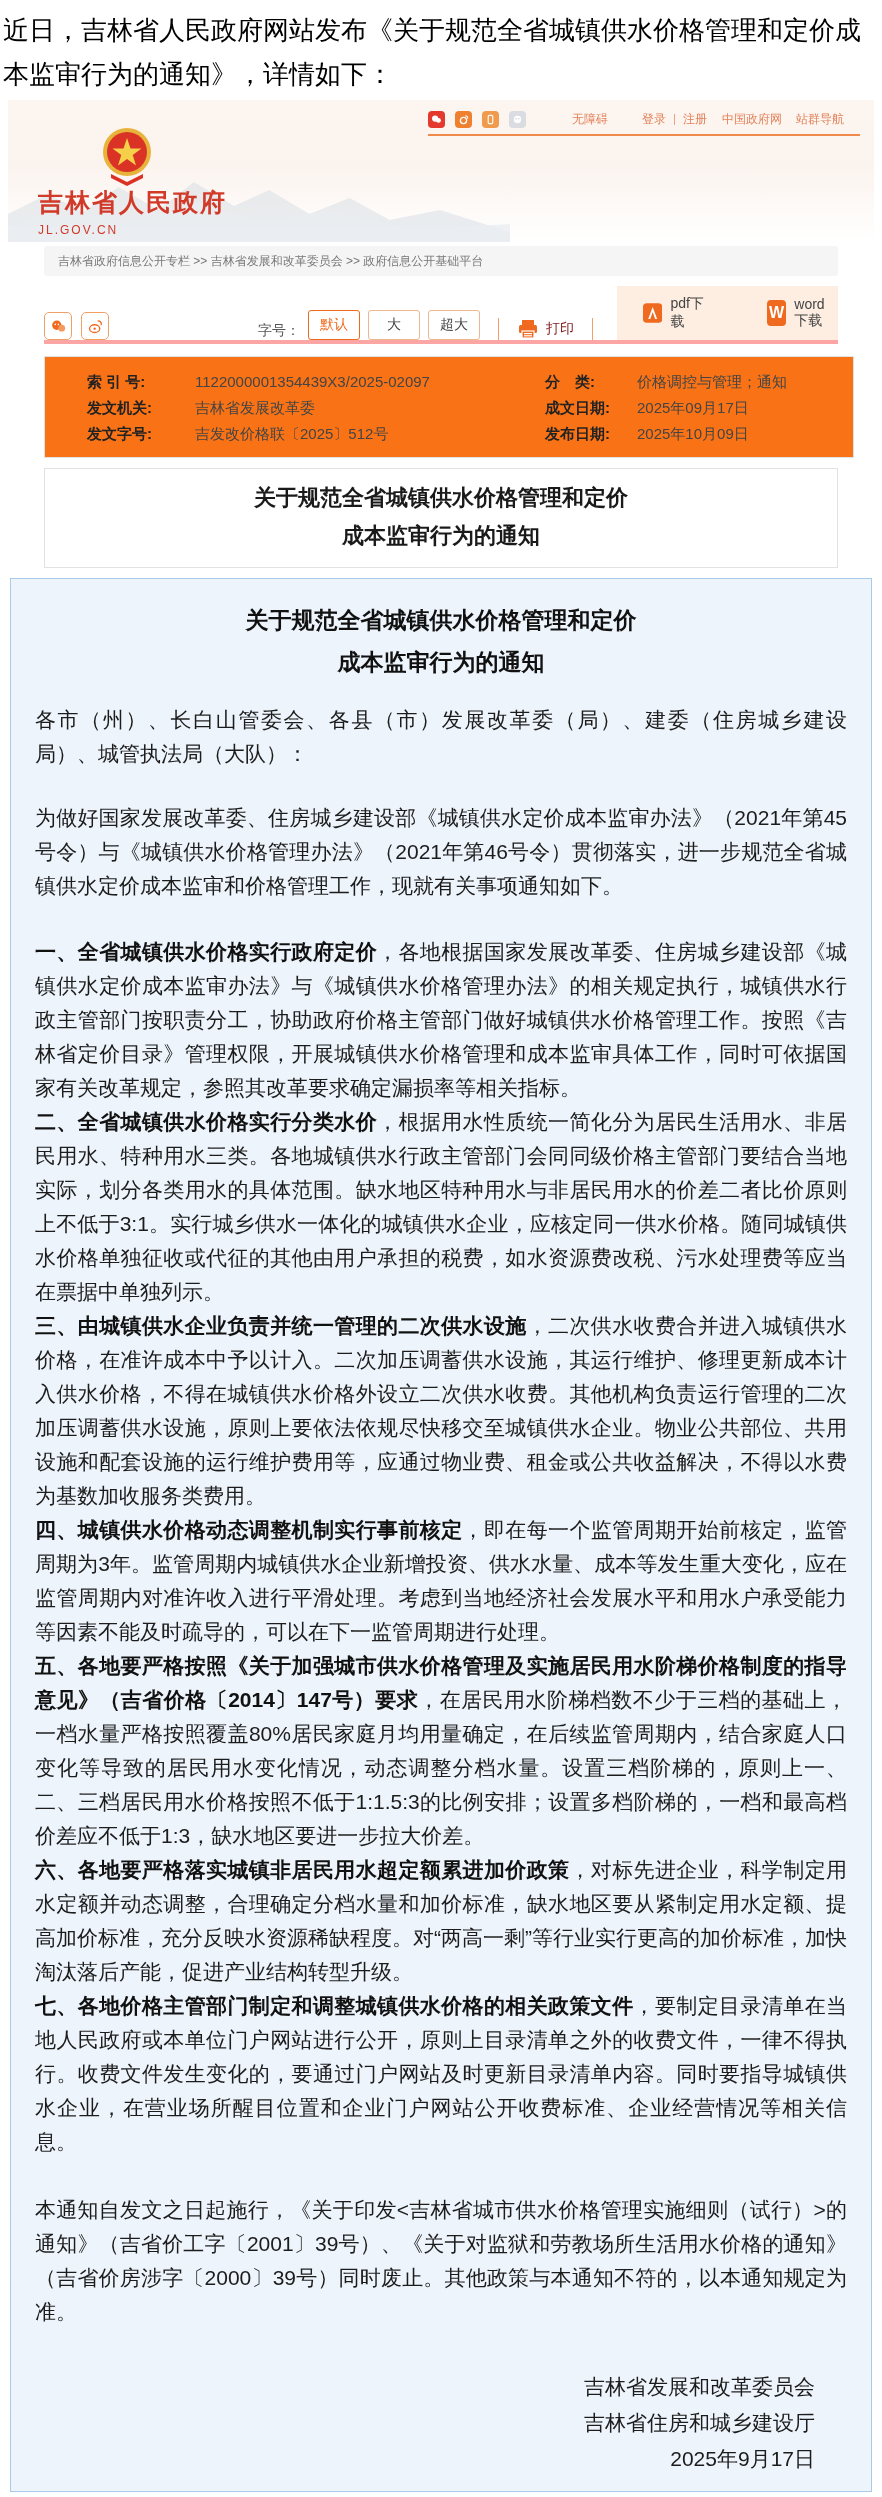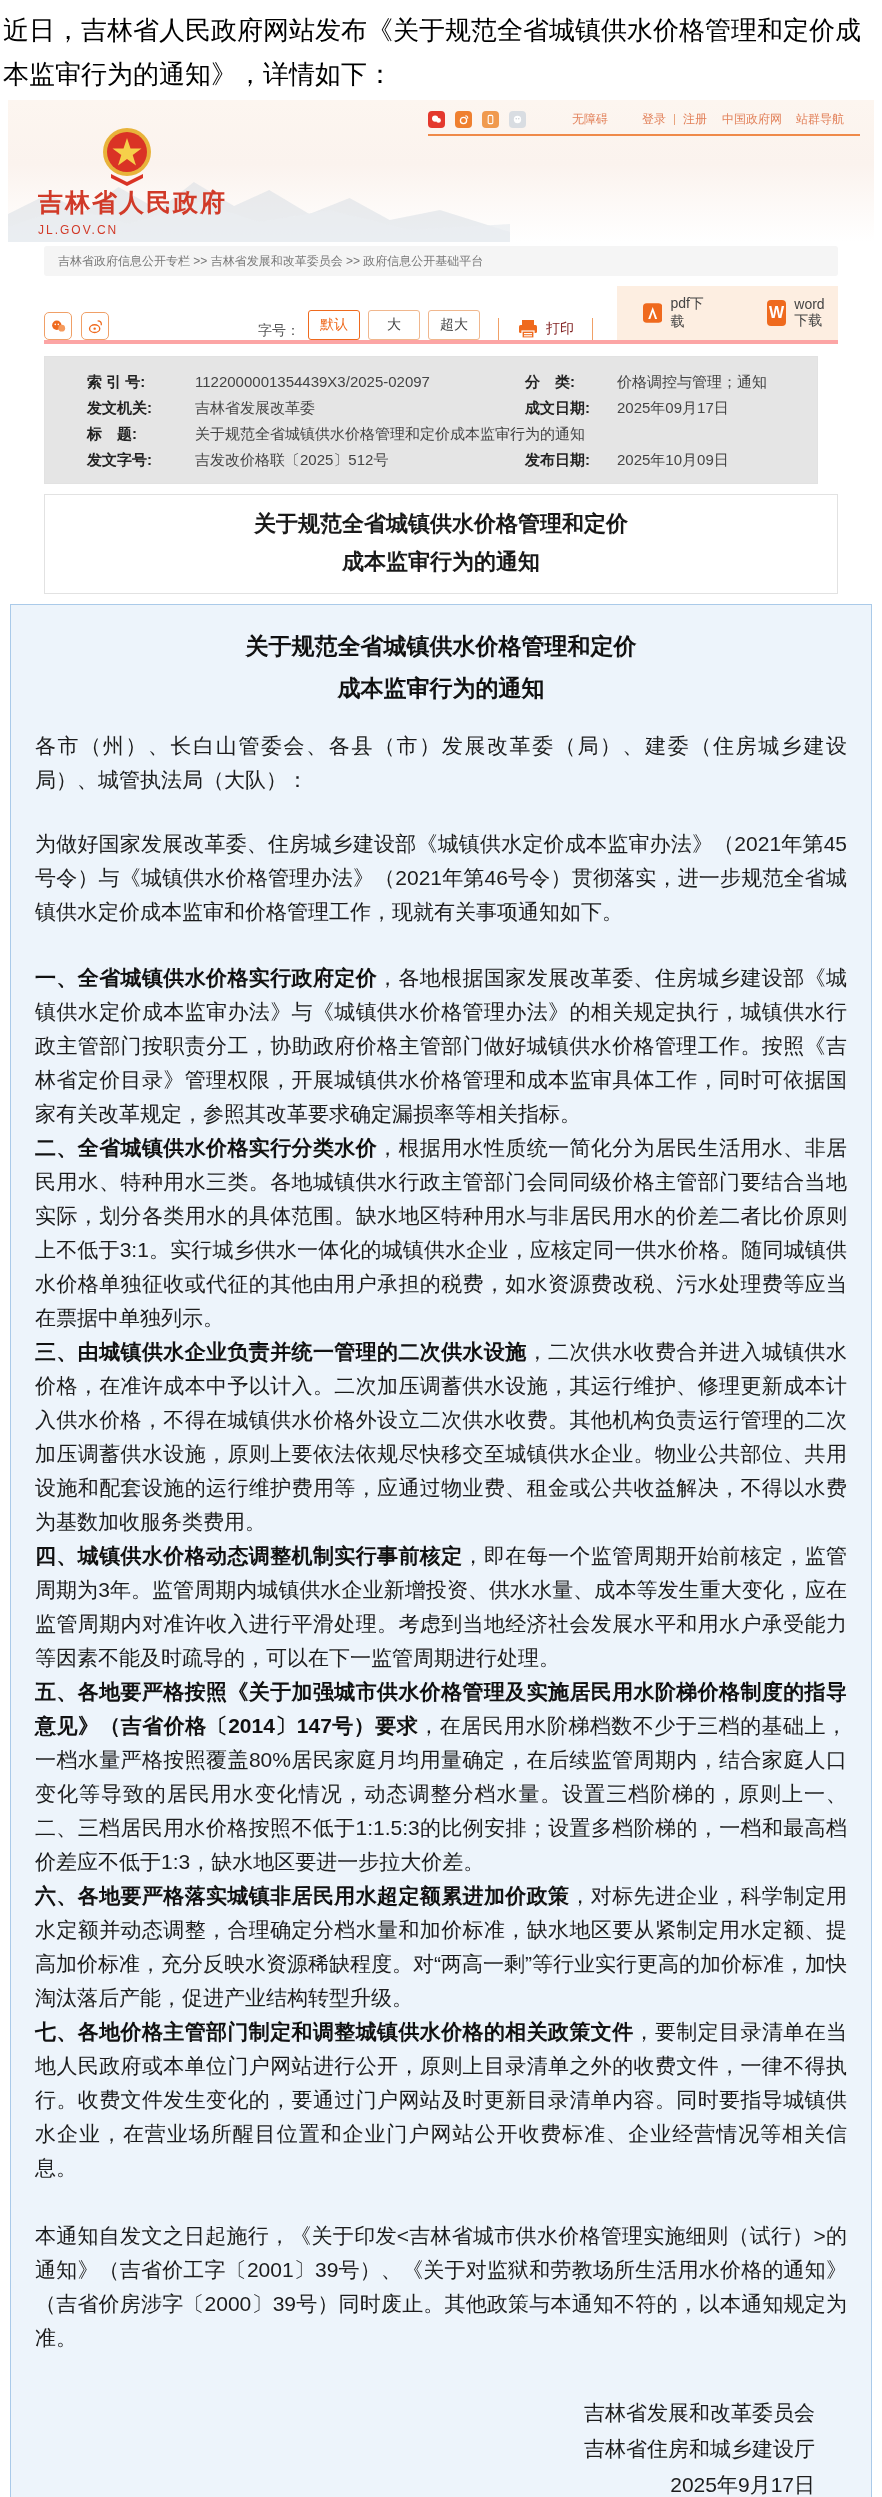--- a/index.html
+++ b/index.html
@@ -74,22 +74,22 @@
   }
   .dl-btn { display:inline-flex; align-items:center; gap:8px; cursor:pointer; color:#444; font-size:14px; }
   .word-badge {
     width:26px; height:26px; background:#ef6a1e; border-radius:4px;
     color:#fff; font-weight:700; font-size:16px;
     display:inline-flex; align-items:center; justify-content:center;
   }
 
   
   .meta-table {
-    margin:12px 56px 0 36px; border:1px solid #e2e2e2; background:#e5e5e5;
-    padding:12px 0 10px 0; font-size:15px;
+    margin:12px 20px 0 36px; border:1px solid #e2e2e2; background:#f97316;
+    padding:12px 16px 10px 0; font-size:15px;
   }
   .meta-row { display:grid; grid-template-columns:108px 1fr 92px 200px; padding:0 0 0 42px; line-height:26px; }
   .m-label { font-weight:700; color:#222; }
   .m-value { color:#444; }
   .m-span { grid-column:2 / 5; color:#444; }
 
   
   .title-box {
     margin:10px 36px 0 36px; border:1px solid #e2e2e2; background:#fff;
     text-align:center; padding:10px 0 12px 0;
@@ -238,24 +238,20 @@
         <span class="m-label">分　类:</span>
         <span class="m-value">价格调控与管理；通知</span>
       </div>
       <div class="meta-row">
         <span class="m-label">发文机关:</span>
         <span class="m-value">吉林省发展改革委</span>
         <span class="m-label">成文日期:</span>
         <span class="m-value">2025年09月17日</span>
       </div>
       <div class="meta-row">
-        <span class="m-label">标　题:</span>
-        <span class="m-span">关于规范全省城镇供水价格管理和定价成本监审行为的通知</span>
-      </div>
-      <div class="meta-row">
         <span class="m-label">发文字号:</span>
         <span class="m-value">吉发改价格联〔2025〕512号</span>
         <span class="m-label">发布日期:</span>
         <span class="m-value">2025年10月09日</span>
       </div>
     </div>
 
     <div class="title-box">
       <div>关于规范全省城镇供水价格管理和定价</div>
       <div>成本监审行为的通知</div>

